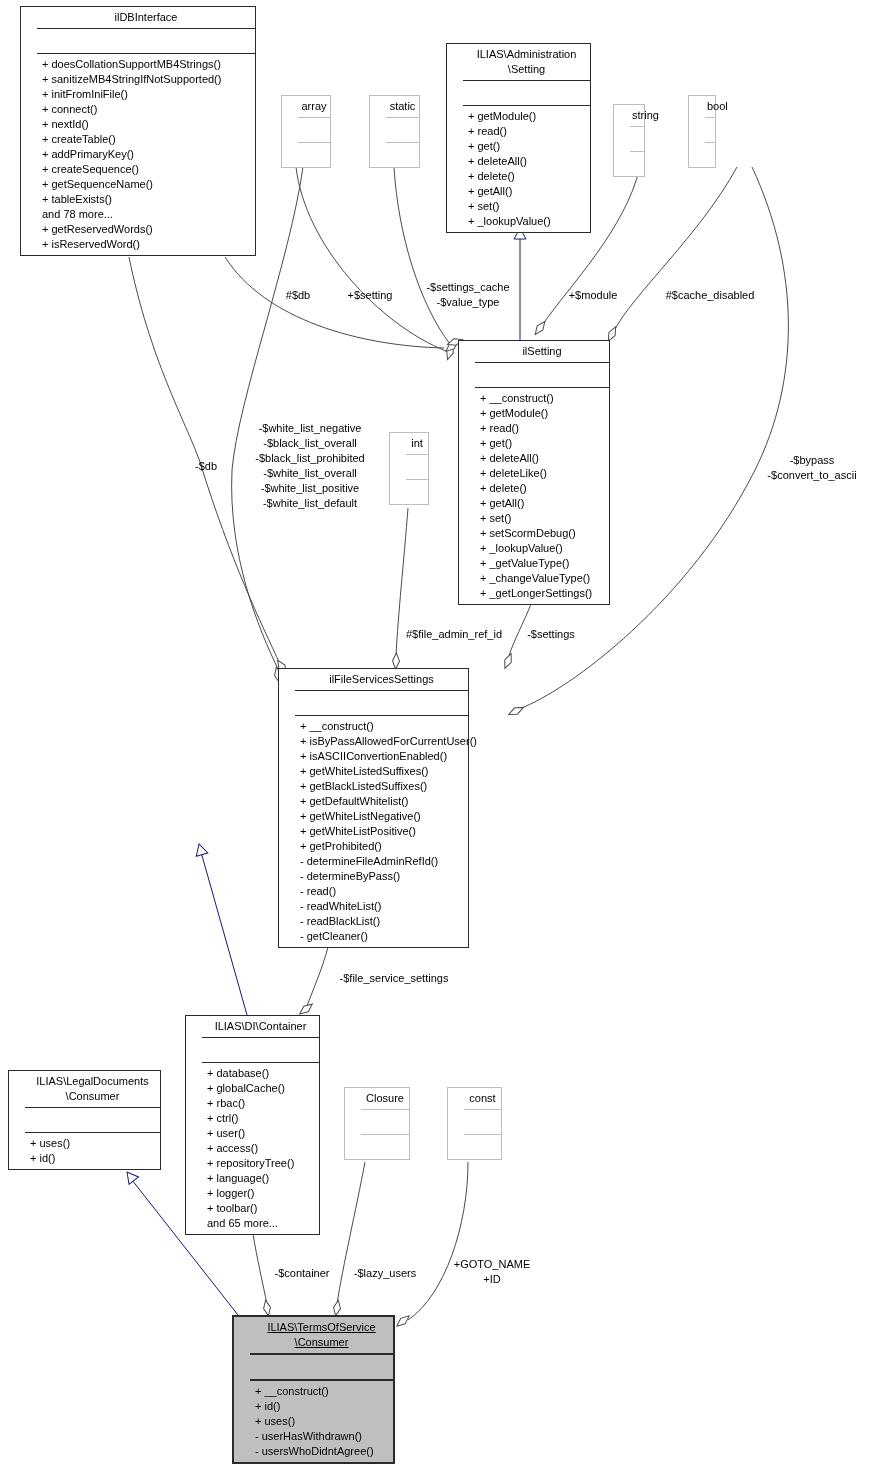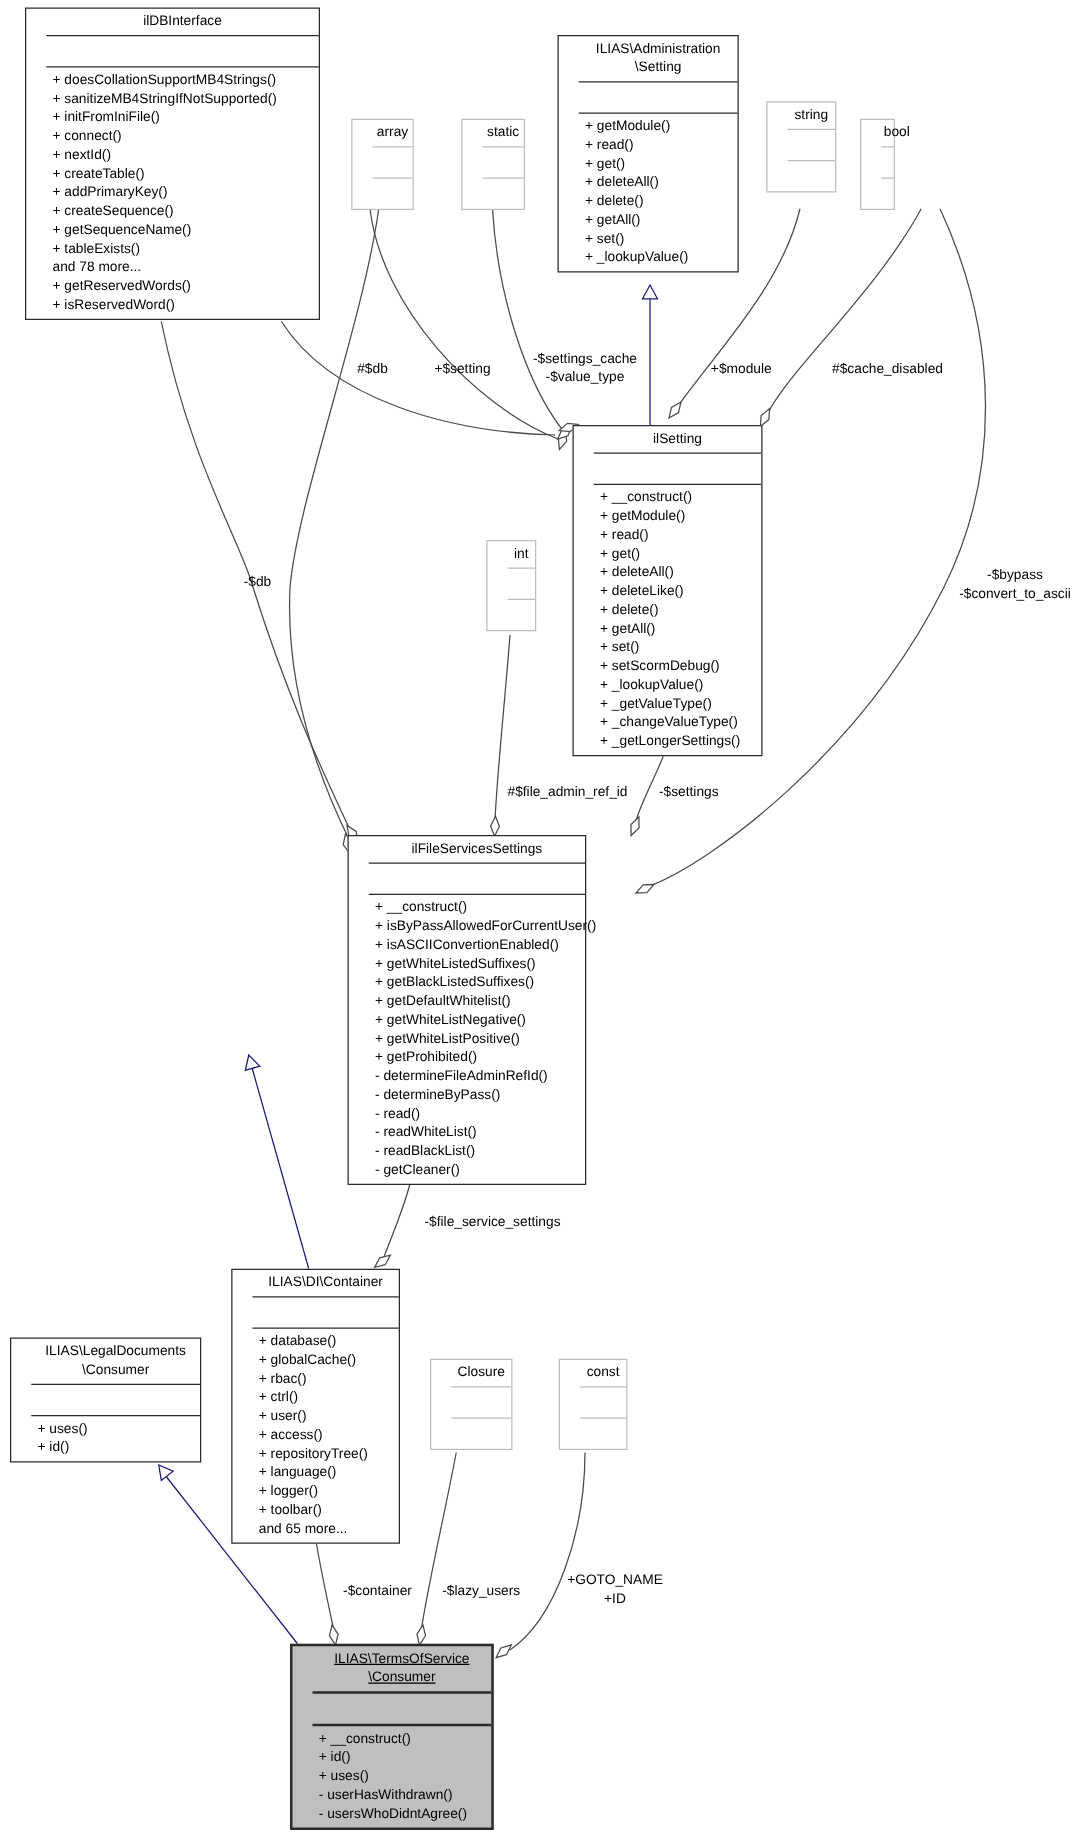--- a/index.html
+++ b/index.html
@@ -83,21 +83,21 @@
         <div>+ addPrimaryKey()</div>
         <div>+ createSequence()</div>
         <div>+ getSequenceName()</div>
         <div>+ tableExists()</div>
         <div>and 78 more...</div>
         <div>+ getReservedWords()</div>
         <div>+ isReservedWord()</div>
       </div>
   </div>
 
-  <div class="box" style="left:446px;top:28px;width:145px">
+  <div class="box" style="left:446px;top:43px;width:145px">
     <div class="title">
         <div>ILIAS\Administration</div>
         <div>\Setting</div>
       </div>
     <div class="attrs"></div>
     <div class="methods">
         <div>+ getModule()</div>
         <div>+ read()</div>
         <div>+ get()</div>
         <div>+ deleteAll()</div>
@@ -113,21 +113,21 @@
     <div class="attrs"></div>
     <div class="attrs end"></div>
   </div>
 
   <div class="box typebox" style="left:369px;top:95px;width:51px">
     <div class="title">static</div>
     <div class="attrs"></div>
     <div class="attrs end"></div>
   </div>
 
-  <div class="box typebox" style="left:613px;top:81px;width:56px">
+  <div class="box typebox" style="left:613px;top:104px;width:32px">
     <div class="title">string</div>
     <div class="attrs"></div>
     <div class="attrs end"></div>
   </div>
 
   <div class="box typebox" style="left:688px;top:95px;width:28px">
     <div class="title">bool</div>
     <div class="attrs"></div>
     <div class="attrs end"></div>
   </div>
@@ -241,20 +241,28 @@
 
   <div class="elabel" style="left:298px;top:288px">#$db</div>
   <div class="elabel" style="left:370px;top:288px">+$setting</div>
   <div class="elabel" style="left:468px;top:280px">
       <div>-$settings_cache</div>
       <div>-$value_type</div>
     </div>
   <div class="elabel" style="left:593px;top:288px">+$module</div>
   <div class="elabel" style="left:710px;top:288px">#$cache_disabled</div>
   <div class="elabel" style="left:206px;top:459px">-$db</div>
+  <div class="elabel" style="left:310px;top:421px">
+      <div>-$white_list_negative</div>
+      <div>-$black_list_overall</div>
+      <div>-$black_list_prohibited</div>
+      <div>-$white_list_overall</div>
+      <div>-$white_list_positive</div>
+      <div>-$white_list_default</div>
+    </div>
   <div class="elabel" style="left:812px;top:453px">
       <div>-$bypass</div>
       <div>-$convert_to_ascii</div>
     </div>
   <div class="elabel" style="left:454px;top:627px">#$file_admin_ref_id</div>
   <div class="elabel" style="left:551px;top:627px">-$settings</div>
   <div class="elabel" style="left:394px;top:971px">-$file_service_settings</div>
   <div class="elabel" style="left:302px;top:1266px">-$container</div>
   <div class="elabel" style="left:385px;top:1266px">-$lazy_users</div>
   <div class="elabel" style="left:492px;top:1257px">

